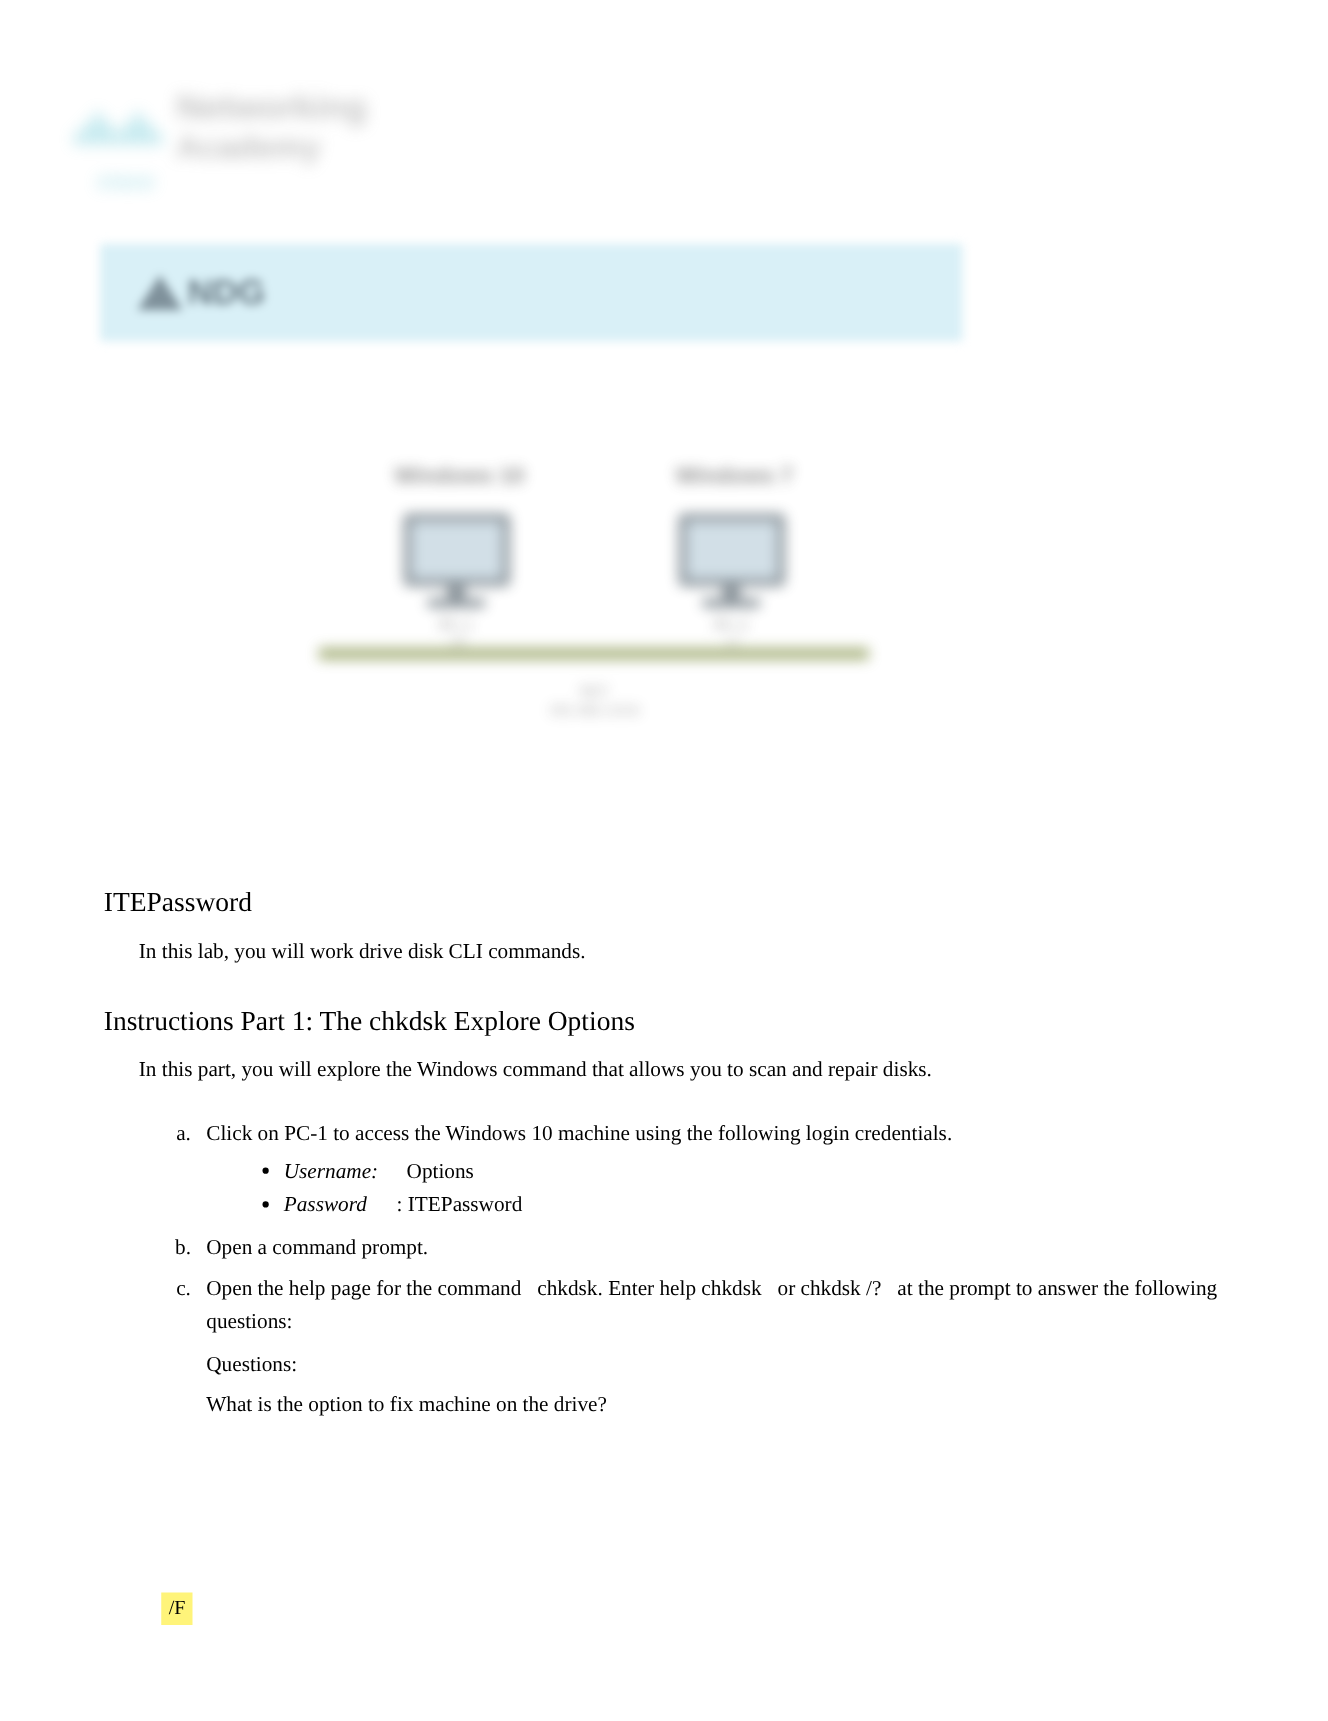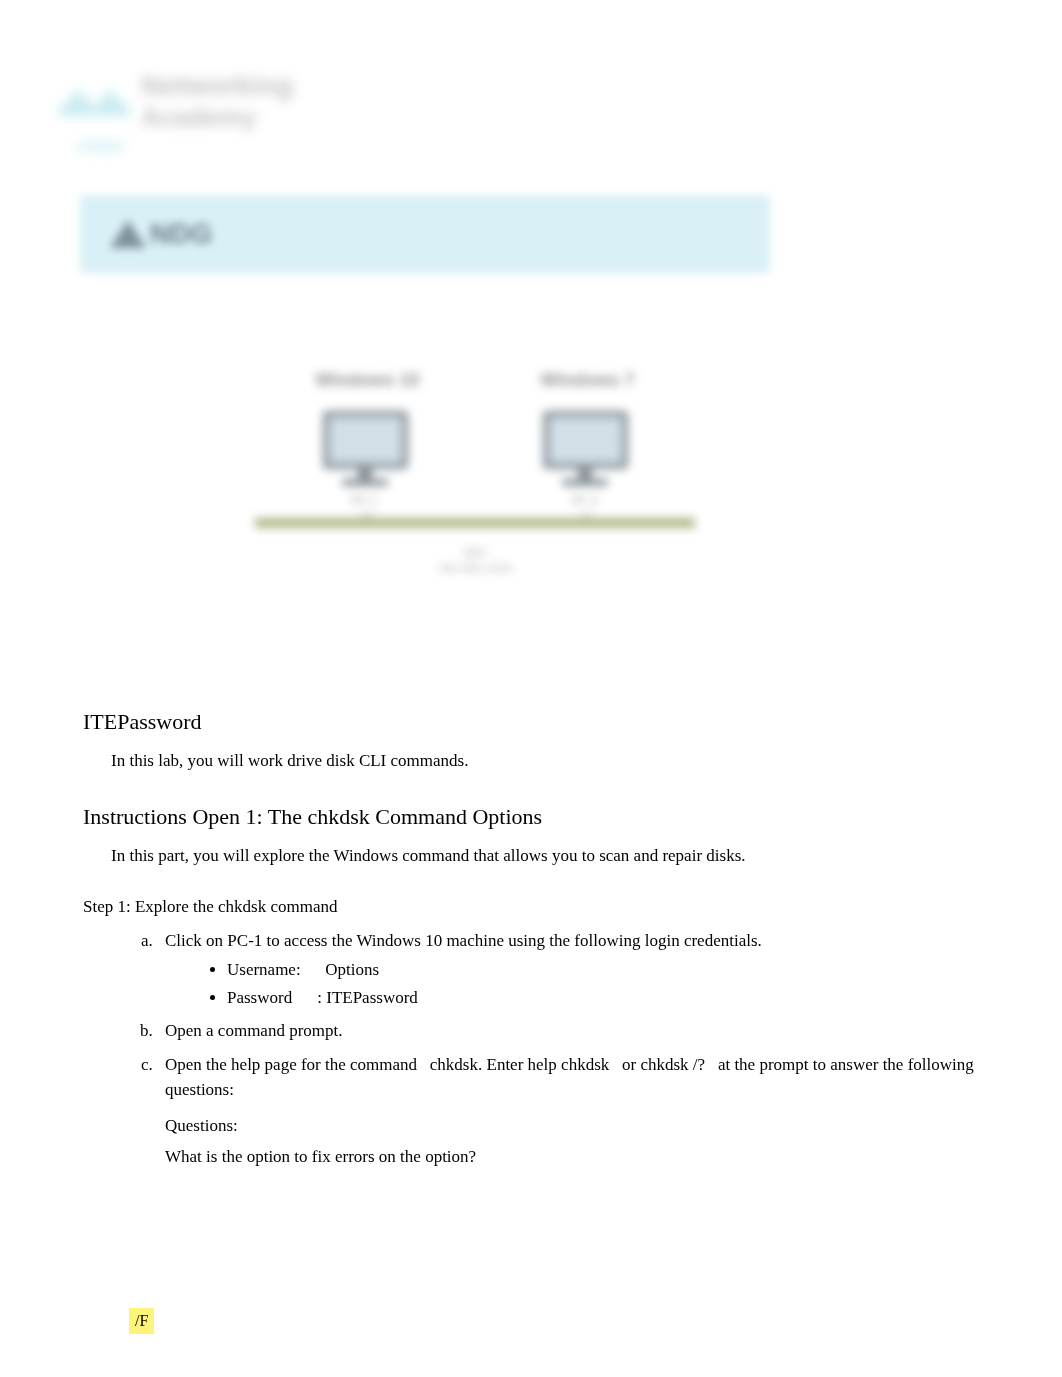--- a/index.html
+++ b/index.html
@@ -200,21 +200,21 @@
     ul.bullets {
       list-style: disc;
       margin-left: 62px;
       padding-left: 0;
       margin-top: 4px;
       margin-bottom: 4px;
     }
     ul.bullets li {
       margin-bottom: 2px;
     }
-    .cred-label { display: inline-block; min-width: 86px; }
+    .cred-label { display: inline-block; min-width: 86px; font-style: italic; }
     .cred-val { margin-left: 8px; }
     .answer {
       display: inline-block;
       background: #fff47a;
       padding: 1px 6px;
       margin-left: 46px;
       margin-top: 130px;
       font-size: 16px;
     }
   </style>
@@ -275,24 +275,23 @@
   <div class="net-line"></div>
   <div class="net-label">NET</div>
   <div class="net-sublabel">192.168.1.0/24</div>
 </div>
 
 <div class="content">
 
   <div class="section-title">ITEPassword</div>
   <div class="section-text">In this lab, you will work drive disk CLI commands.</div>
 
-  <div class="section-title">Instructions Open 1: The chkdsk Command Options</div>
+  <div class="section-title">Instructions Part 1: The chkdsk Explore Options</div>
   <div class="section-text">In this part, you will explore the Windows command that allows you to scan and repair disks.</div>
 
-  <div class="step-title">Step 1: Explore the chkdsk command</div>
 
   <ol class="lettered">
     <li>
       <span>Click on </span><span>PC-1</span><span> to access the Windows 10 machine using the following login credentials.</span>
       <ul class="bullets">
         <li>
           <span class="cred-label">Username:</span>
           <span class="cred-val">Options</span>
         </li>
         <li>
@@ -302,19 +301,19 @@
       </ul>
     </li>
     <li>Open a command prompt.</li>
     <li>
       <span>Open the help page for the command </span>
       &nbsp;&nbsp;<span>chkdsk</span><span>. Enter </span>
       <span>help chkdsk</span>
       &nbsp;<span> or </span><span>chkdsk /?</span>
       &nbsp;<span> at the prompt to answer the following questions:</span>
       <div style="margin-top:10px;">Questions:</div>
-      <div style="margin-top:6px;">What is the option to fix errors on the option?</div>
+      <div style="margin-top:6px;">What is the option to fix machine on the drive?</div>
     </li>
   </ol>
 
   <div class="answer">/F</div>
 
 </div>
 
 </body></html>

